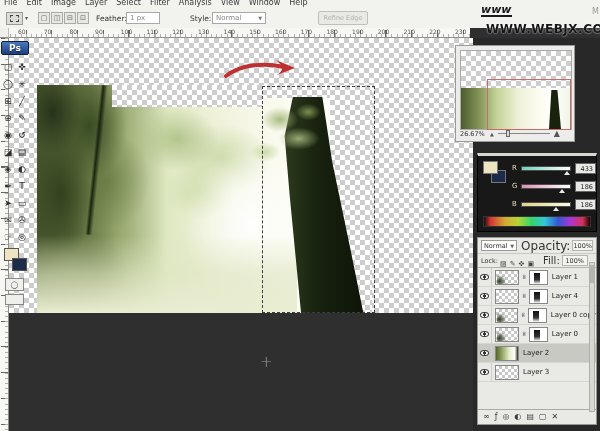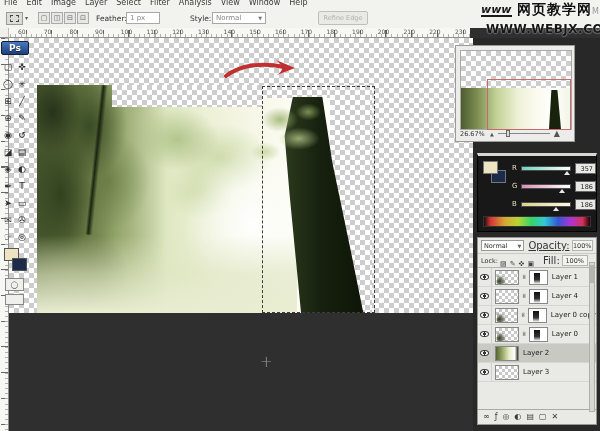--- a/index.html
+++ b/index.html
@@ -167,21 +167,21 @@
     font-size:6.5px; color:#222; text-align:right; padding:1px 2px 0 0; }
   #spectrum { position:absolute; left:5px; top:60px; width:108px; height:11px; border:1px solid #333;
     background:linear-gradient(90deg,#111 0%,#d43333 6%,#d4aa33 20%,#b8d433 32%,#33d46a 45%,#33c9d4 57%,#3357d4 70%,#b033d4 82%,#d43357 93%,#200 100%); }
 
   
   #layers-panel { left:477px; top:237px; width:120px; height:188px; background:#e9e9e6; border:1px solid #96968f; display:flex; flex-direction:column; }
   #layers-header { height:16px; display:flex; align-items:center; padding:0 3px; border-bottom:1px solid #c9c9c4; }
   #blend-select { width:52px; height:11px; background:#fff; border:1px solid #9a9a96; font-size:6.5px;
     color:#333; display:flex; align-items:center; justify-content:space-between; padding:0 2px; }
   #blend-select .caret { font-size:5px; color:#666; }
-  #opacity-label { font-size:10px; color:#333; margin-left:4px;text-decoration:underline; }
+  #opacity-label { font-size:12px; color:#333; margin-left:4px; }
   #opacity-box { width:26px; height:11px; border:1px solid #b5b5b0; background:#f4f4f1; font-size:6.5px;
     color:#333; display:flex; align-items:center; justify-content:center; margin-left:2px; }
   #lock-row { height:14px; display:flex; align-items:center; padding:0 3px; border-bottom:1px solid #b5b5b0; }
   #lock-label { font-size:6.5px; color:#333; margin-right:2px; }
   .lock-icon { font-size:7px; color:#444; margin-right:3px; }
   #fill-label { font-size:10px; color:#333; margin-left:6px; }
   #fill-box { width:26px; height:11px; border:1px solid #b5b5b0; background:#f4f4f1; font-size:6.5px;
     color:#333; display:flex; align-items:center; justify-content:center; margin-left:2px; }
   #layers-list { flex:0 0 auto; }
   .layer-row { height:19px; display:flex; align-items:center; border-bottom:1px solid #d6d6d1; }
@@ -238,21 +238,20 @@
   <div class="abs opt-label" id="feather-label">Feather:</div>
   <div class="abs opt-box" id="feather-box">1 px</div>
   <div class="abs opt-label" id="style-label">Style:</div>
   <div class="abs opt-box" id="style-box">
       <span>Normal</span>
       <span class="caret">▼</span>
     </div>
   <div class="abs" id="refine-edge">Refine Edge</div>
 
   <div class="abs" id="wm-www">www</div>
-  <div class="abs" id="wm-site">网页教学网</div>
   <div class="abs" id="wm-suffix">M</div>
   <div class="abs" id="wm-url">WWW.WEBJX.COM</div>
 
   <div class="abs" id="h-ruler">
       <span class="h-ruler-label" style="left: 18px;">60</span>
       <span class="h-ruler-label" style="left: 43.7px;">70</span>
       <span class="h-ruler-label" style="left: 69.4px;">80</span>
       <span class="h-ruler-label" style="left: 95.1px;">90</span>
       <span class="h-ruler-label" style="left: 120.8px;">100</span>
       <span class="h-ruler-label" style="left: 146.5px;">110</span>
@@ -344,21 +343,21 @@
 
   <div class="abs" id="color-panel">
     <div id="color-fg"></div>
     <div id="color-bg"></div>
     <div id="color-channels">
         <div class="ch-row ch-r">
           <span class="ch-label">R</span>
           <span class="ch-slider">
             <span class="ch-thumb"></span>
           </span>
-          <span class="ch-value">357</span>
+          <span class="ch-value">433</span>
         </div>
         <div class="ch-row ch-g">
           <span class="ch-label">G</span>
           <span class="ch-slider">
             <span class="ch-thumb"></span>
           </span>
           <span class="ch-value">186</span>
         </div>
         <div class="ch-row ch-b">
           <span class="ch-label">B</span>

